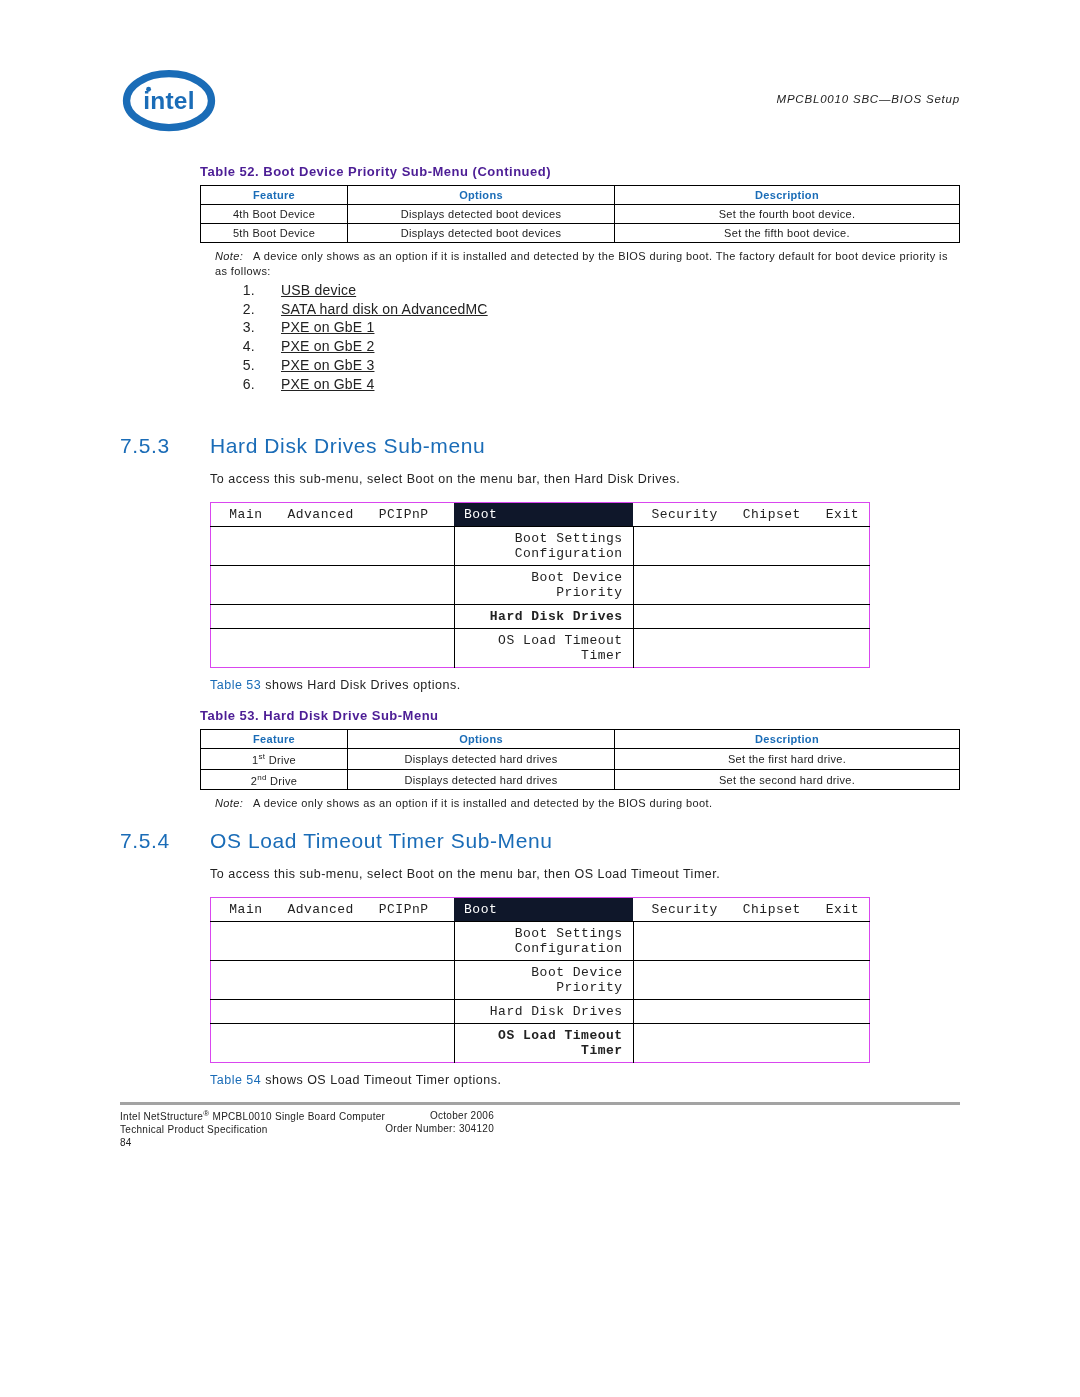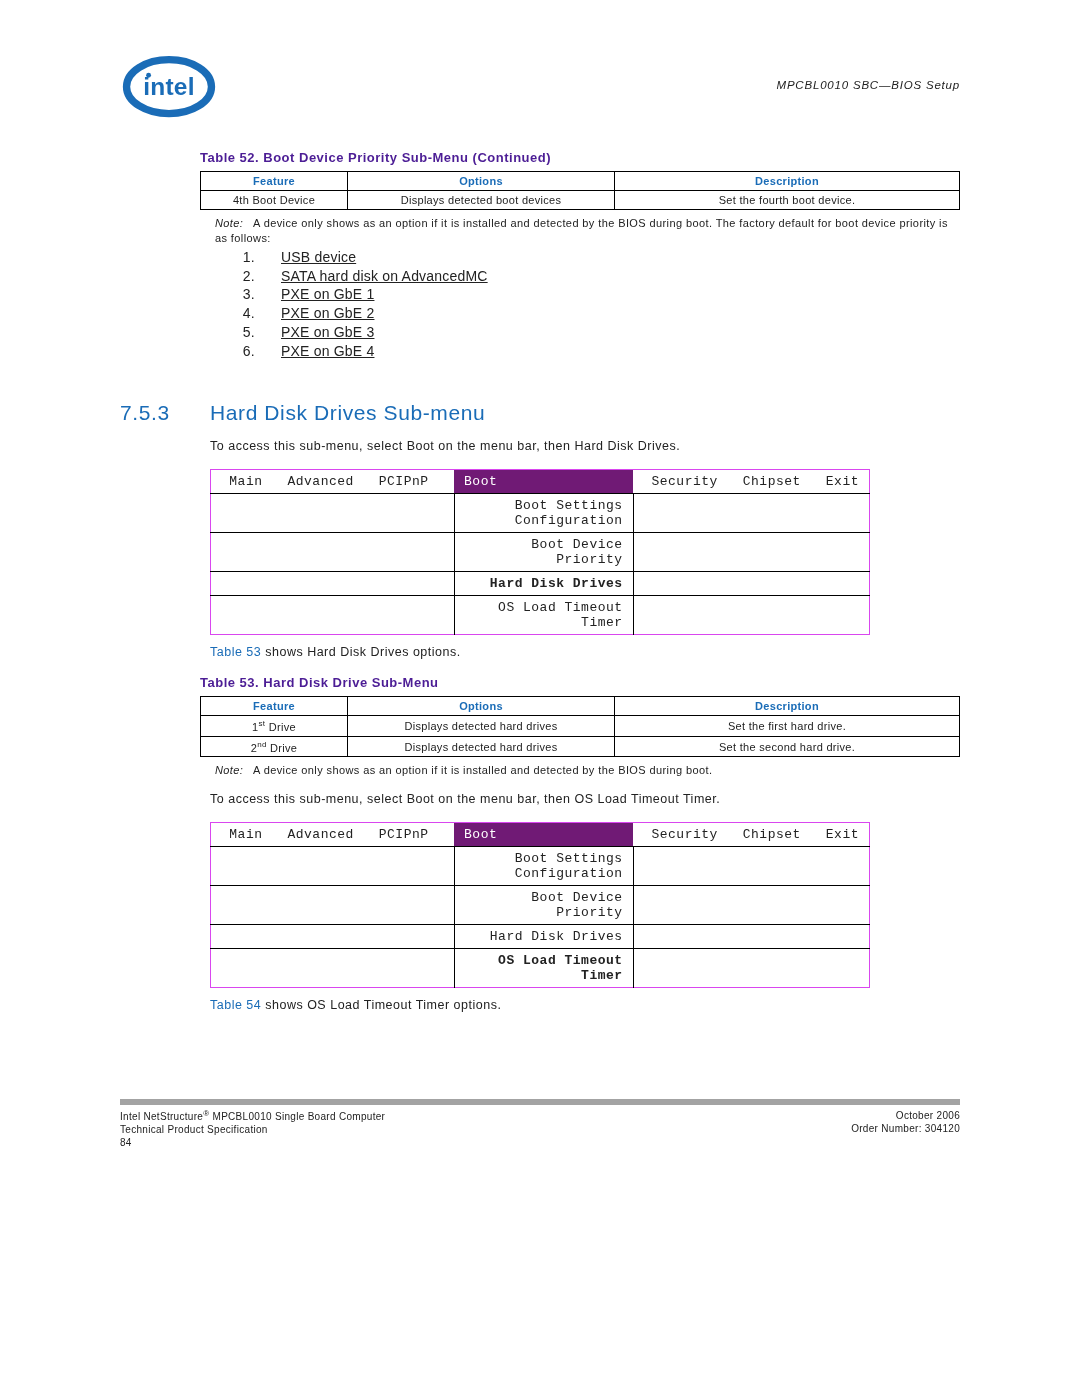--- a/index.html
+++ b/index.html
@@ -8,21 +8,21 @@
     color: #222;
     background: #fff;
     margin: 0;
     padding: 0;
     letter-spacing: 0.3px;
   }
   .page {
     width: 1080px;
     height: 1179px;
     box-sizing: border-box;
-    padding: 50px 120px 30px 120px;
+    padding: 64px 120px 30px 120px;
     position: relative;
   }
   .header-bar {
     display: flex;
     justify-content: space-between;
     align-items: center;
     margin-bottom: 30px;
   }
   .logo {
     width: 98px;
@@ -92,37 +92,35 @@
     margin-left: 90px;
     width: 660px;
     font-family: "Courier New", monospace;
     font-size: 13px;
     letter-spacing: 0.5px;
     border-collapse: collapse;
   }
   .menu-grid tr td { border-top: 1px solid #000; padding: 4px 10px;}
   .menu-grid tr:first-child td { border-top: none; }
   .menu-grid .tabrow td { border-left: none; border-right: none; white-space: pre; }
-  .menu-grid .boot-cell { background: #701a75; color: #fff; padding: 4px 10px; }
+  .menu-grid .boot-cell { background: #0f172a; color: #fff; padding: 4px 10px; }
   .menu-grid .sub-left { border-right: 1px solid #000; width: 240px;}
   .menu-grid .sub-mid { border-right: 1px solid #000; width: 280px; text-align: right; }
   .menu-bold { font-weight: bold; }
   .footer {
     position: absolute;
     bottom: 30px;
     left: 120px;
     right: 120px;
-    border-top: 6px solid #a3a3a3;
+    border-top: 3px solid #a3a3a3;
     padding-top: 4px;
     font-size: 10px;
     display: flex;
-    justify-content: space-between;
     letter-spacing: 0.3px;
     line-height: 1.3;
-    gap: 20px;
   }
   sup { font-size: 8px; }
   .lnk { color: #1a6cb7; }
   .tight-note { margin-bottom: 14px; }
 </style>
 </head>
 <body>
 
 <div class="page">
 
@@ -140,20 +138,25 @@
     <tbody>
         <tr>
       <th>Feature</th>
       <th>Options</th>
       <th>Description</th>
     </tr>
     <tr>
       <td>4th Boot Device</td>
       <td>Displays detected boot devices</td>
       <td>Set the fourth boot device.</td>
+    </tr>
+    <tr>
+      <td>5th Boot Device</td>
+      <td>Displays detected boot devices</td>
+      <td>Set the fifth boot device.</td>
     </tr>
   </tbody>
     </table>
   <div class="note-block">
     <span class="nlabel">Note:</span>&nbsp;&nbsp;
     <span>A device only shows as an option if it is installed and detected by the BIOS during boot. The factory default for boot device priority is as follows:</span>
     <ol class="note-ol">
       <li>USB device</li>
       <li>SATA hard disk on AdvancedMC</li>
       <li>PXE on GbE 1</li>
@@ -218,20 +221,23 @@
       <td>Displays detected hard drives</td>
       <td>Set the second hard drive.</td>
     </tr>
   </tbody>
     </table>
   <div class="note-block tight-note">
     <span class="nlabel">Note:</span>&nbsp;&nbsp;
     <span>A device only shows as an option if it is installed and detected by the BIOS during boot.</span>
   </div>
 
+  <h2 class="sec-heading" style="margin-top:18px">
+    <span class="sec-num">7.5.4</span><span>OS Load Timeout Timer Sub-Menu</span>
+  </h2>
   <p class="body-p">To access this sub-menu, select Boot on the menu bar, then OS Load Timeout Timer.</p>
 
   <table class="menu-grid">
     <tbody>
         <tr class="tabrow">
       <td> <span>Main</span>   <span>Advanced</span>   <span>PCIPnP</span> </td>
       <td class="boot-cell">Boot</td>
       <td> <span>Security</span>   <span>Chipset</span>   <span>Exit</span></td>
     </tr>
     <tr>

